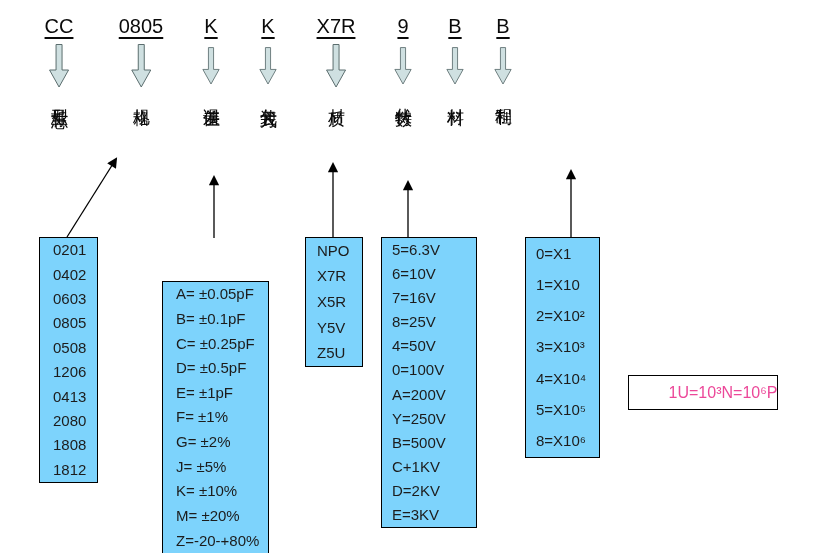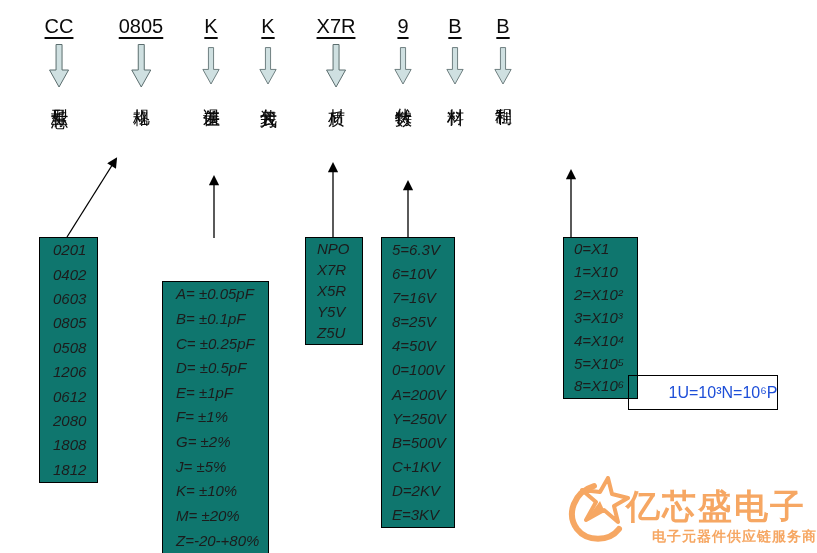--- a/index.html
+++ b/index.html
@@ -14,33 +14,33 @@
     line-height:24px;white-space:pre;
   }
   .blockarrow{margin-top:6px;display:block;}
   .vlabel{
     margin-top:7px;
     writing-mode:vertical-rl;text-orientation:upright;
     font-size:17px;line-height:20px;letter-spacing:1px;color:#0a0a0a;
   }
   
   .box{
-    position:absolute;border:1px solid #000;background:#0f766e;box-sizing:border-box;
-    display:flex;flex-direction:column;justify-content:space-around;font-style:italic;
+    position:absolute;border:1px solid #000;background:#7dd3fc;box-sizing:border-box;
+    display:flex;flex-direction:column;justify-content:space-around;
   }
   .box .row{display:block;font-size:15px;color:#1c1c1c;white-space:pre;line-height:16px;}
   #box-size    {left:39px;  top:237px; width:59px;  height:246px; padding-left:13px;}
   #box-tol     {left:162px; top:237px; width:107px; height:273px; padding-left:13px;margin-top:44px;}
-  #box-mat     {left:305px; top:237px; width:58px;  height:108px; padding-left:11px;}
-  #box-volt    {left:381px; top:237px; width:74px;  height:291px; padding-left:10px;}
-  #box-mult    {left:563px; top:237px; width:75px;  height:162px; padding-left:10px;}
+  #box-mat     {left:305px; top:237px; width:58px;  height:130px; padding-left:11px;}
+  #box-volt    {left:381px; top:237px; width:96px;  height:291px; padding-left:10px;}
+  #box-mult    {left:525px; top:237px; width:75px;  height:221px; padding-left:10px;}
   #formula-box{
     position:absolute;left:628px;top:375px;width:150px;height:35px;border:1px solid #000;
     box-sizing:border-box;display:flex;align-items:center;justify-content:center;
-    font-size:16px;color:#1d4ed8;padding-left:40px;
+    font-size:16px;color:#ec4899;padding-left:40px;
   }
   
   #thin-arrows{position:absolute;left:0;top:0;pointer-events:none;}
   
   #watermark{position:absolute;left:562px;top:470px;width:255px;height:83px;}
   #wm-star{position:absolute;left:2px;top:6px;}
   #wm-brand{
     position:absolute;left:64px;top:14px;font-size:34px;font-weight:bold;
     color:var(--watermark,#f6a763);letter-spacing:2px;white-space:nowrap;
   }
@@ -124,21 +124,21 @@
     <line x1="571" y1="238" x2="571" y2="171" stroke="var(--line,#000)" stroke-width="1.3" marker-end="url(#ah)"></line>
   </svg>
 
   <div id="box-size" class="box">
       <span class="row">0201</span>
       <span class="row">0402</span>
       <span class="row">0603</span>
       <span class="row">0805</span>
       <span class="row">0508</span>
       <span class="row">1206</span>
-      <span class="row">0612</span>
+      <span class="row">0413</span>
       <span class="row">2080</span>
       <span class="row">1808</span>
       <span class="row">1812</span>
     </div>
   <div id="box-tol" class="box">
       <span class="row">A= ±0.05pF</span>
       <span class="row">B= ±0.1pF</span>
       <span class="row">C= ±0.25pF</span>
       <span class="row">D= ±0.5pF</span>
       <span class="row">E= ±1pF</span>
@@ -177,23 +177,14 @@
       <span class="row">3=X10³</span>
       <span class="row">4=X10⁴</span>
       <span class="row">5=X10⁵</span>
       <span class="row">8=X10⁶</span>
     </div>
 
   <div id="formula-box">
     <span>1U=10³N=10⁶P</span>
   </div>
 
-  <div id="watermark">
-    <svg id="wm-star" width="66" height="74" viewBox="0 0 66 74">
-      <path d="M30 10 C 10 16, 2 38, 13 53 C 23 66, 45 66, 55 53" fill="none" stroke="var(--watermark,#f6a763)" stroke-width="6" stroke-linecap="round"></path>
-      <path d="M44 2 L48 18 L64 22 L50 30 L54 46 L40 34 L22 44 L32 26 L18 14 L36 16 Z" fill="#ffffff" stroke="var(--watermark,#f6a763)" stroke-width="4" stroke-linejoin="round"></path>
-      <path d="M22 44 L40 34 L36 25 Z" fill="var(--watermark,#f6a763)"></path>
-    </svg>
-    <div id="wm-brand">亿芯盛电子</div>
-    <div id="wm-tagline">电子元器件供应链服务商</div>
-  </div>
 
 </div>
 
 </body></html>

